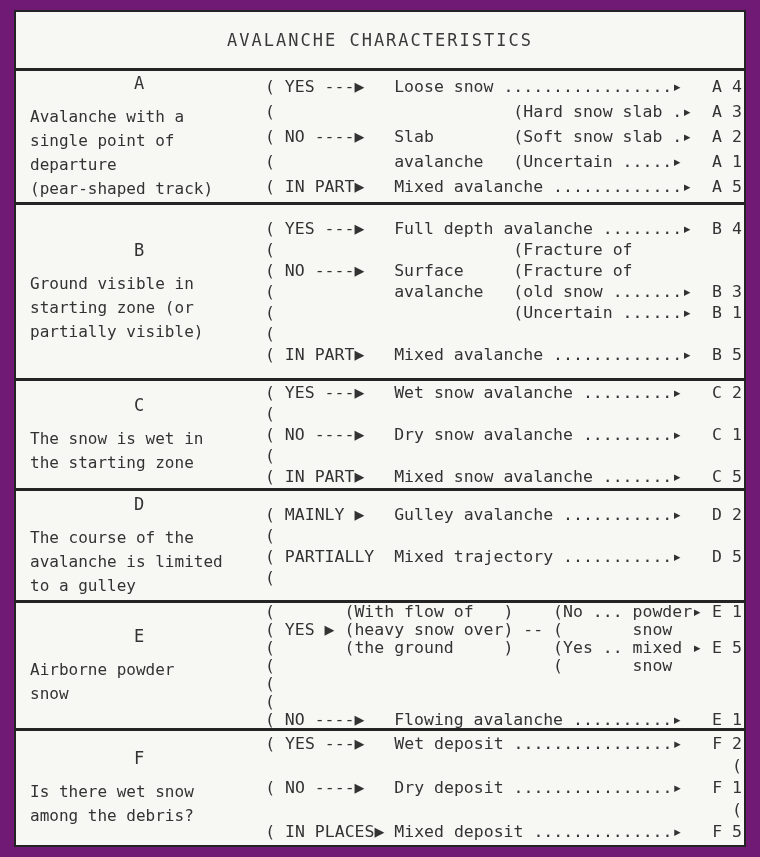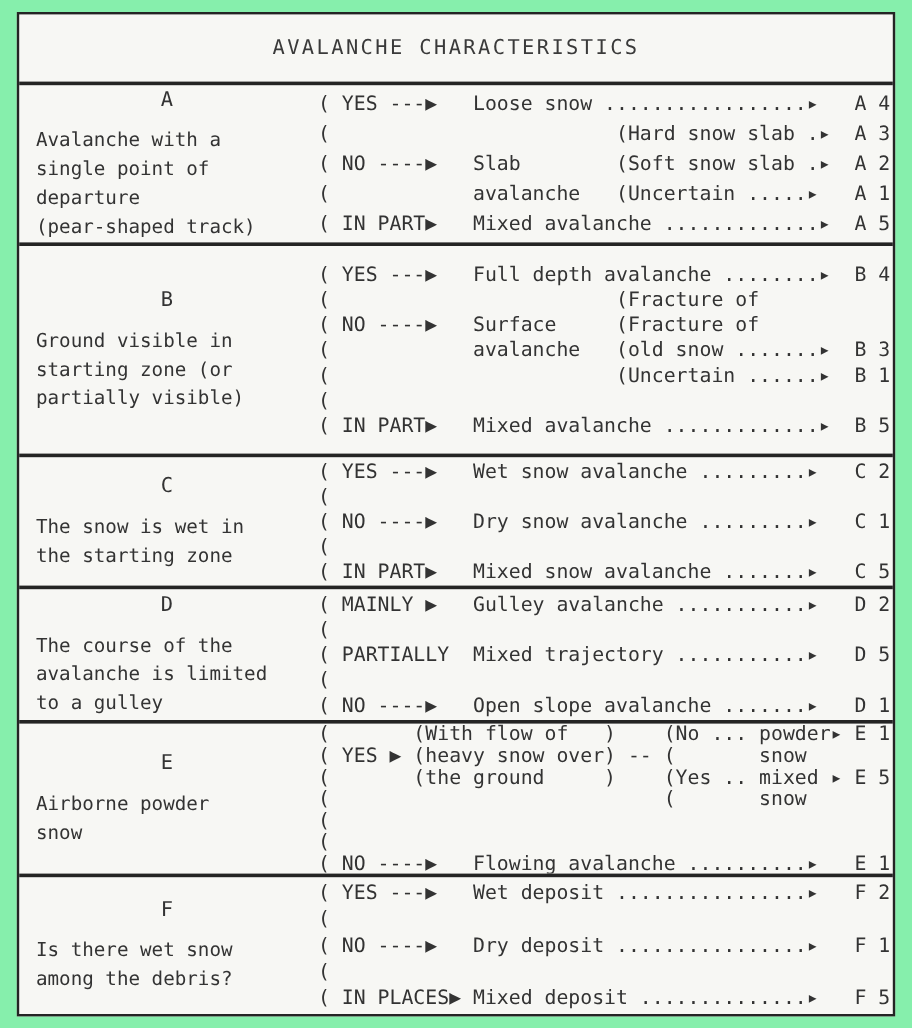--- a/index.html
+++ b/index.html
@@ -2,21 +2,21 @@
 <html><head>
 <meta charset="utf-8">
 <style>
   * { box-sizing: border-box; margin: 0; padding: 0; }
   html, body { width: 760px; background: #f6f6f3; }
   body { font-family: "DejaVu Sans Mono", "DejaVu Sans", monospace; color: #2e2e2e; }
 
   .sheet {
     position: relative;
     width: 760px; height: 857px;
-    background: #86efac;
+    background: #701a75;
     padding-left: 40px;
   }
 
   .table {
     position: absolute;
     left: 14px; top: 10px;
     width: 732px; height: 837px;
     border: 2px solid #242424;
     display: flex;
     flex-direction: column;
@@ -79,21 +79,21 @@
     white-space: pre;
     font-size: 16.5px;
     color: #333;
     margin-left: 17px;
   }
   .secA .line { line-height: 25px; }
   .secB .line { line-height: 21px; }
   .secC .line { line-height: 21px; }
   .secD .line { line-height: 21px; }
   .secE .line { line-height: 18px; }
-  .secF .line { line-height: 22px; }
+  .secF .line { line-height: 22px; text-align: right; }
 </style>
 </head>
 <body>
 
 <div class="sheet">
   <div class="table">
 
     <div class="title-row">
       <div class="title">AVALANCHE CHARACTERISTICS</div>
     </div>
@@ -153,21 +153,20 @@
         <div class="letter">D</div>
         <div class="desc">The course of the
 avalanche is limited
 to a gulley</div>
       </div>
       <div class="flow">
         <div class="line">( MAINLY ▶   Gulley avalanche ...........▸   D 2</div>
         <div class="line">(</div>
         <div class="line">( PARTIALLY  Mixed trajectory ...........▸   D 5</div>
         <div class="line">(</div>
-        <div class="line">( NO ----▶   Open slope avalanche .......▸   D 1</div>
       </div>
     </section>
 
     <section class="sec secE">
       <div class="left">
         <div class="letter">E</div>
         <div class="desc">Airborne powder
 snow</div>
       </div>
       <div class="flow">

